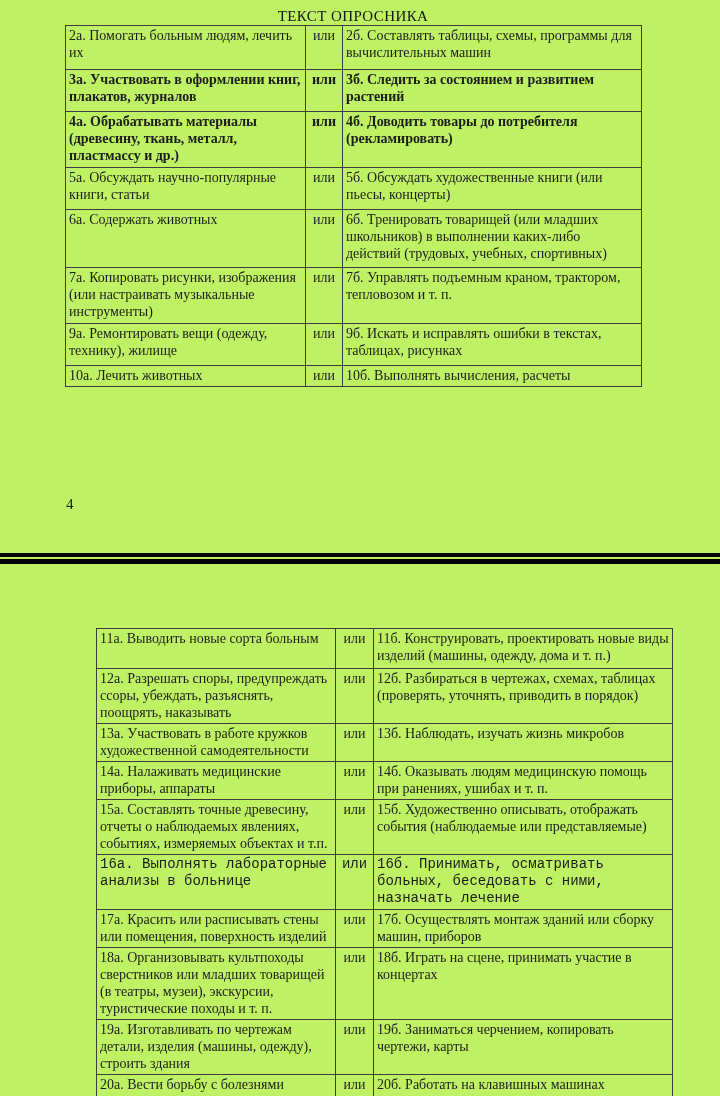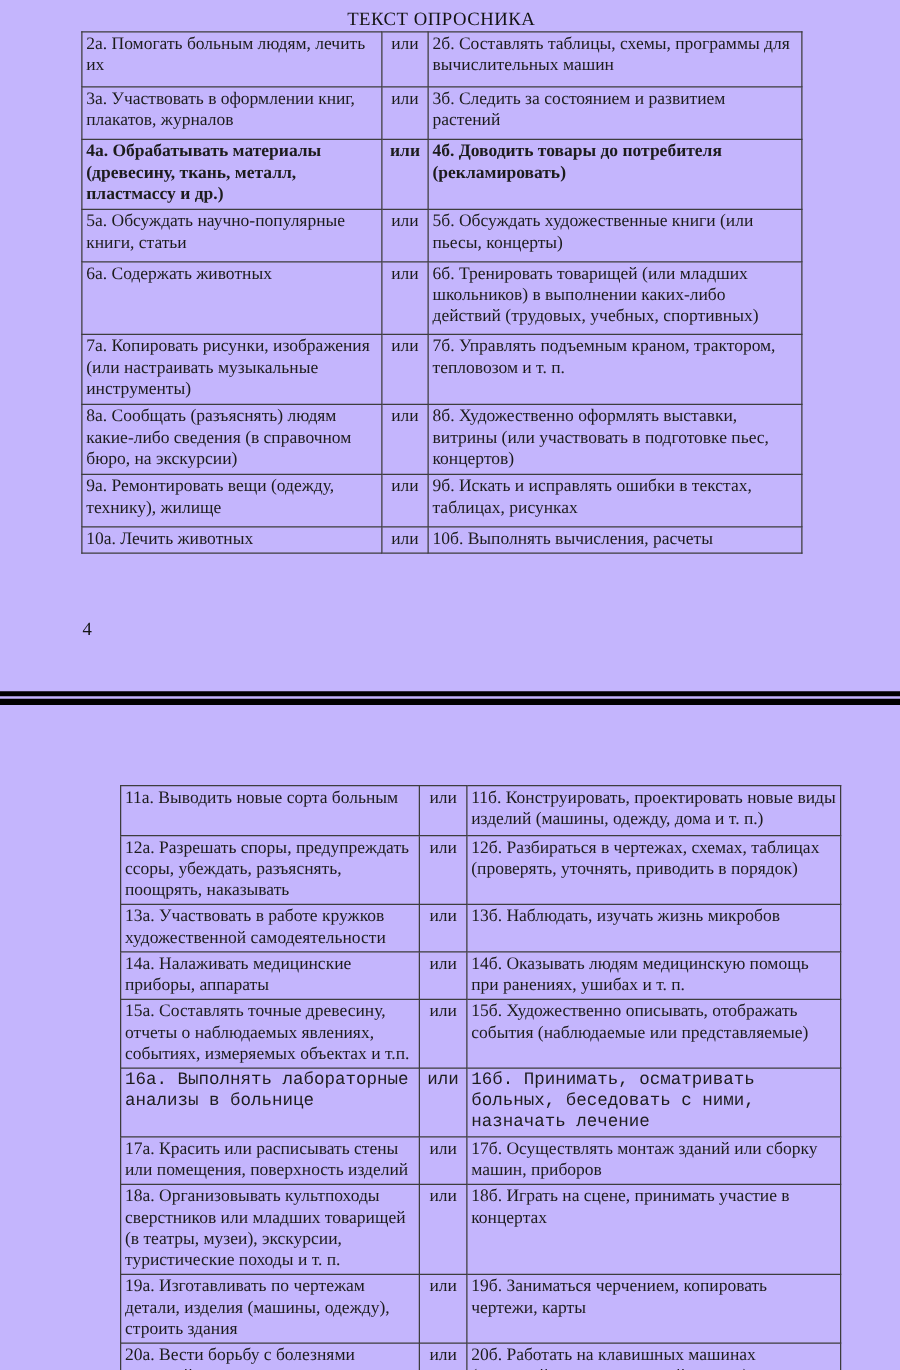--- a/index.html
+++ b/index.html
@@ -5,21 +5,21 @@
   html, body { margin: 0; padding: 0; }
   body {
     width: 720px; height: 1096px;
     background: #ffffff;
     font-family: "Liberation Serif", serif;
     color: #1f1f1f;
   }
   .canvas {
     position: relative;
     width: 720px; height: 1096px;
-    background: #c4b5fd;
+    background: #bef264;
     overflow: hidden;
   }
   .doc-title {
     position: absolute;
     top: 8px; left: 65px; width: 576px;
     text-align: center;
     font-size: 15px;
     letter-spacing: 0.4px;
     color: #141414;
     white-space: nowrap;
@@ -71,21 +71,21 @@
       <col style="width:240px">
       <col style="width:37px">
       <col style="width:299px">
     </colgroup>
     <tbody>
         <tr style="height: 44px;">
     <td class="cell-a">2а. Помогать больным людям, лечить их</td>
     <td class="cell-or">или</td>
     <td class="cell-b">2б. Составлять таблицы, схемы, программы для вычислительных машин</td>
   </tr>
-        <tr style="height: 42px;">
+        <tr style="height: 42px; font-weight: bold;">
     <td class="cell-a">3а. Участвовать в оформлении книг, плакатов,  журналов</td>
     <td class="cell-or">или</td>
     <td class="cell-b">3б. Следить за состоянием и развитием растений</td>
   </tr>
         <tr style="height: 56px; font-weight: bold;">
     <td class="cell-a">4а. Обрабатывать материалы (древесину, ткань, металл, пластмассу и др.)</td>
     <td class="cell-or">или</td>
     <td class="cell-b">4б. Доводить товары до потребителя (рекламировать)</td>
   </tr>
         <tr style="height: 42px;">
@@ -95,25 +95,20 @@
   </tr>
         <tr style="height: 58px;">
     <td class="cell-a">6а. Содержать животных</td>
     <td class="cell-or">или</td>
     <td class="cell-b">6б. Тренировать товарищей (или младших школьников) в выполнении каких-либо действий (трудовых, учебных, спортивных)</td>
   </tr>
         <tr style="height: 56px;">
     <td class="cell-a">7а. Копировать рисунки, изображения (или настраивать музыкальные инструменты)</td>
     <td class="cell-or">или</td>
     <td class="cell-b">7б. Управлять подъемным краном, трактором, тепловозом и т. п.</td>
-  </tr>
-        <tr style="height: 56px;">
-    <td class="cell-a">8а. Сообщать (разъяснять) людям какие-либо сведения (в справочном бюро, на экскурсии)</td>
-    <td class="cell-or">или</td>
-    <td class="cell-b">8б. Художественно оформлять выставки, витрины (или участвовать в подготовке пьес, концертов)</td>
   </tr>
         <tr style="height: 42px;">
     <td class="cell-a">9а. Ремонтировать вещи (одежду, технику), жилище</td>
     <td class="cell-or">или</td>
     <td class="cell-b">9б. Искать и исправлять ошибки в текстах, таблицах, рисунках</td>
   </tr>
         <tr style="height: 21px;">
     <td class="cell-a">10а. Лечить животных</td>
     <td class="cell-or">или</td>
     <td class="cell-b">10б. Выполнять вычисления, расчеты</td>

